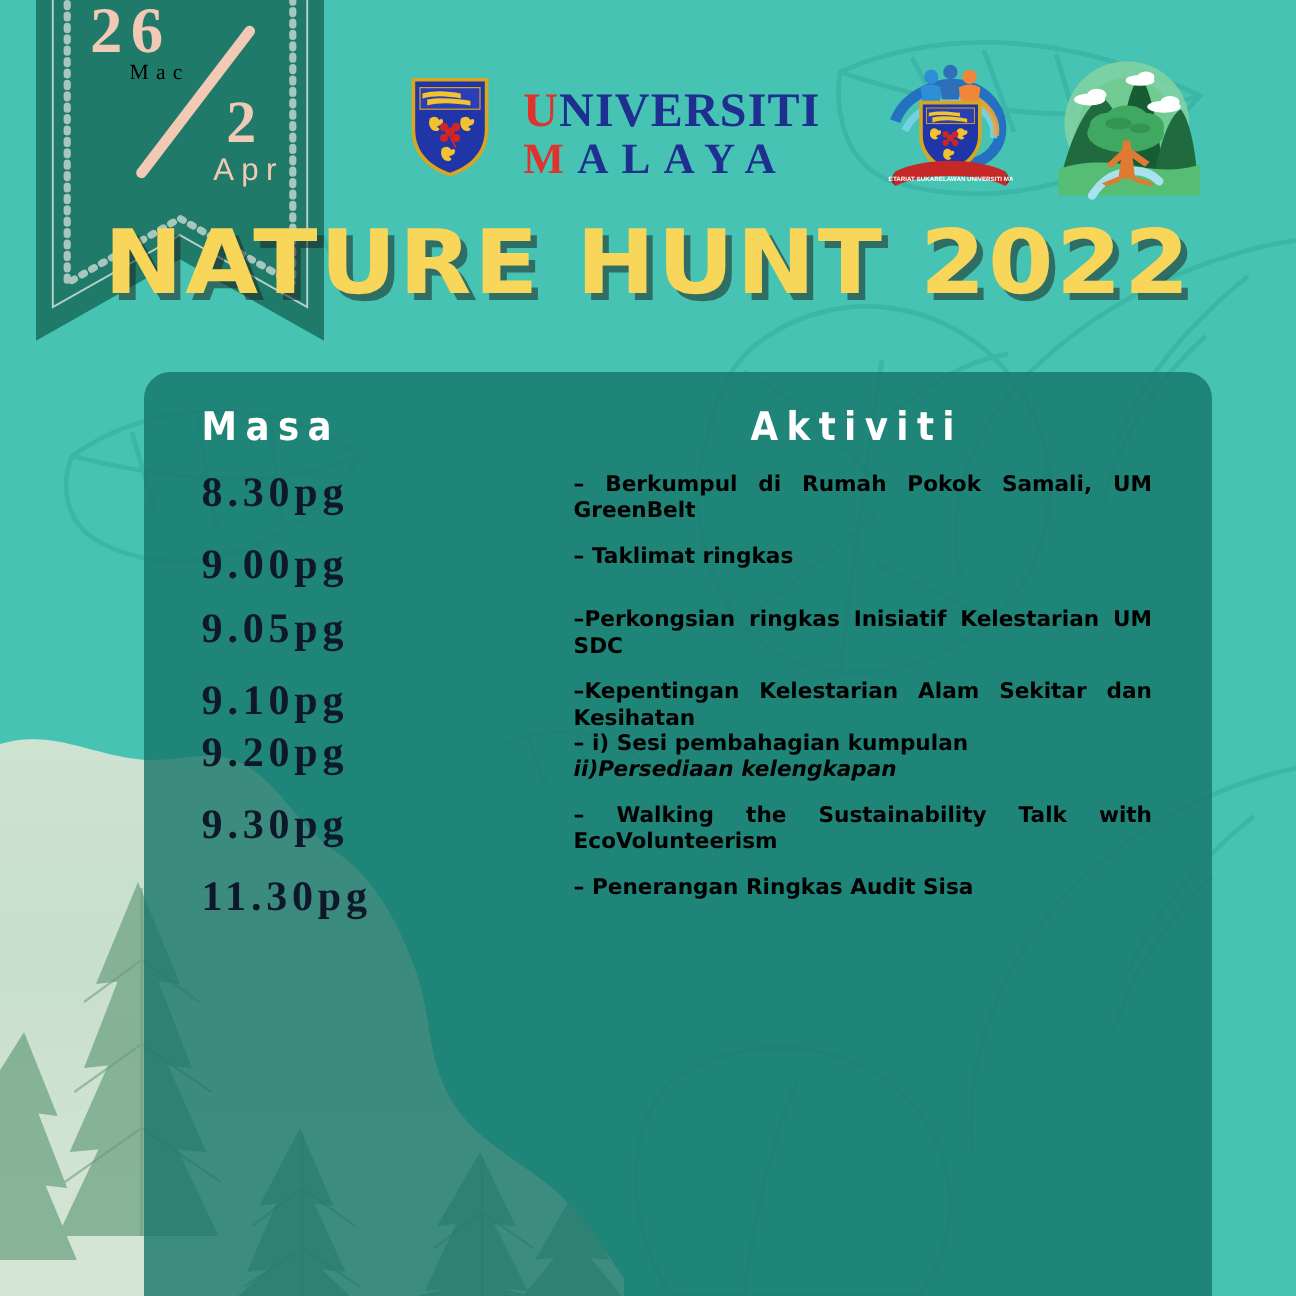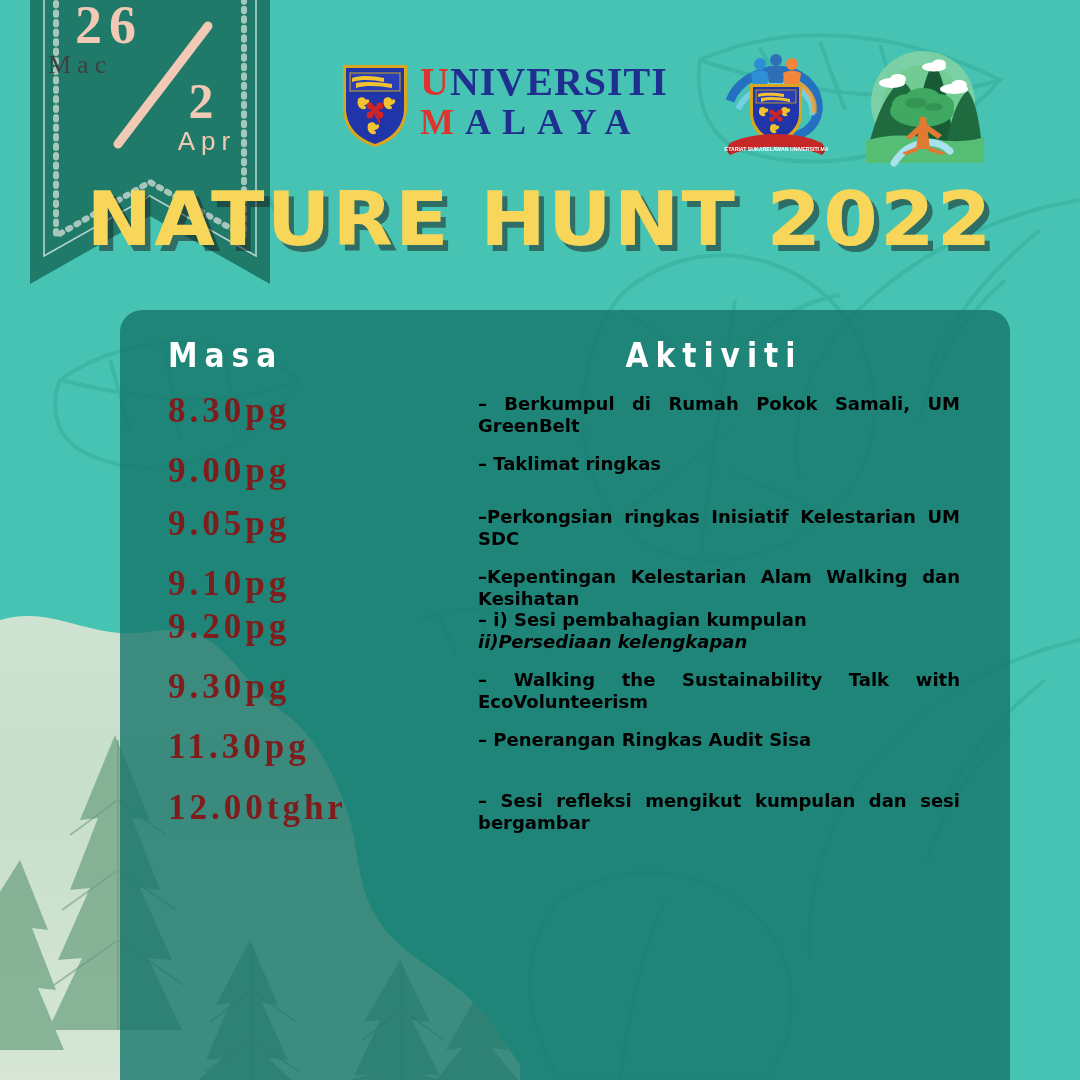--- a/index.html
+++ b/index.html
@@ -24,41 +24,41 @@
     position:absolute; left:30px; top:-16px; width:240px; height:300px; z-index:6;
   }
   .date-banner svg { position:absolute; inset:0; width:100%; height:100%; }
   .date-banner .dtext { position:absolute; inset:0; z-index:2; }
   .d-26 {
     position:absolute; left:24px; top:10px; width:110px; text-align:center;
     font-family:"Liberation Serif", serif; font-weight:700; font-size:54px;
     color:#f2c9b4; letter-spacing:7px;
   }
   .d-mac {
-    position:absolute; left:18px; top:66px; width:110px; text-align:left;
-    font-family:"Liberation Serif", serif; font-size:26px;
-    color:#404040; letter-spacing:6px;
+    position:absolute; left:18px; top:66px; width:110px; text-align:right;
+    font-family:"Liberation Serif", serif; font-size:18px;
+    color:#000000; letter-spacing:6px;
   }
   .d-2 {
     position:absolute; left:118px; top:88px; width:110px; text-align:center;
     font-family:"Liberation Serif", serif; font-weight:700; font-size:50px;
     color:#f2c9b4; letter-spacing:4px;
   }
   .d-apr {
     position:absolute; left:122px; top:142px; width:110px; text-align:center;
     font-family:Liberation Sans, sans-serif; font-size:26px;
     color:#f2c9b4; letter-spacing:6px;
   }
 
   
   .logo-row {
     position:absolute; left:340px; top:36px; width:650px; height:140px;
     display:flex; align-items:center; z-index:6;
   }
-  .um-logo { display:flex; align-items:flex-start; gap:10px; }
+  .um-logo { display:flex; align-items:flex-end; gap:26px; }
   .um-logo .shield { width:70px; height:88px; flex:none; }
   .um-words { line-height:1; }
   .um-words .l1 {
     font-family:"Liberation Serif", serif; font-weight:700;
     font-size:40px; color:#1f2f8f; letter-spacing:1px;
   }
   .um-words .l2 {
     font-family:"Liberation Serif", serif; font-weight:700;
     font-size:36px; color:#1f2f8f; letter-spacing:11px; margin-top:2px;
   }
@@ -87,21 +87,21 @@
   .col-act { flex:1; }
   .h-masa, .h-akt {
     font-family:"DejaVu Sans Condensed","DejaVu Sans", sans-serif;
     font-weight:700; font-size:33px; color:#ffffff; letter-spacing:7px;
   }
   .h-akt { text-align:center; padding-right:30px; }
   .row { display:flex; align-items:flex-start; }
   .cell-time {
     width:310px; flex:none;
     font-family:"Liberation Serif", serif; font-weight:700;
-    font-size:35px; color:#7f1d1d; letter-spacing:4px; line-height:1.05;
+    font-size:35px; color:#0f172a; letter-spacing:4px; line-height:1.05;
   }
   .cell-act {
     flex:1; padding-right:20px;
     font-family:"DejaVu Sans", sans-serif; font-weight:700;
     font-size:18px; color:#000000; line-height:1.22;
     text-align:justify;
   }
   .cell-act.nojust { text-align:left; }
   .cell-act .l2 { display:block;font-style:italic; }
 </style>
@@ -331,40 +331,36 @@
       <div class="cell-act nojust">– Taklimat ringkas</div>
     </div>
 
     <div class="row" style="margin-bottom:16px">
       <div class="cell-time">9.05pg</div>
       <div class="cell-act">–Perkongsian ringkas Inisiatif Kelestarian UM SDC</div>
     </div>
 
     <div class="row" style="">
       <div class="cell-time">9.10pg</div>
-      <div class="cell-act">–Kepentingan Kelestarian Alam Walking dan Kesihatan</div>
+      <div class="cell-act">–Kepentingan Kelestarian Alam Sekitar dan Kesihatan</div>
     </div>
 
     <div class="row" style="margin-bottom:16px">
       <div class="cell-time">9.20pg</div>
       <div class="cell-act nojust">
         <span>– i) Sesi pembahagian kumpulan</span>
         <span class="l2"> ii)Persediaan kelengkapan</span>
       </div>
     </div>
 
     <div class="row" style="margin-bottom:16px">
       <div class="cell-time">9.30pg</div>
       <div class="cell-act">– Walking the Sustainability Talk with EcoVolunteerism</div>
     </div>
 
     <div class="row" style="margin-bottom:24px">
       <div class="cell-time">11.30pg</div>
       <div class="cell-act nojust">– Penerangan Ringkas Audit Sisa</div>
     </div>
 
-    <div class="row">
-      <div class="cell-time">12.00tghr</div>
-      <div class="cell-act">– Sesi refleksi mengikut kumpulan dan sesi bergambar</div>
-    </div>
 
   </div>
 </div>
 
 </body></html>

